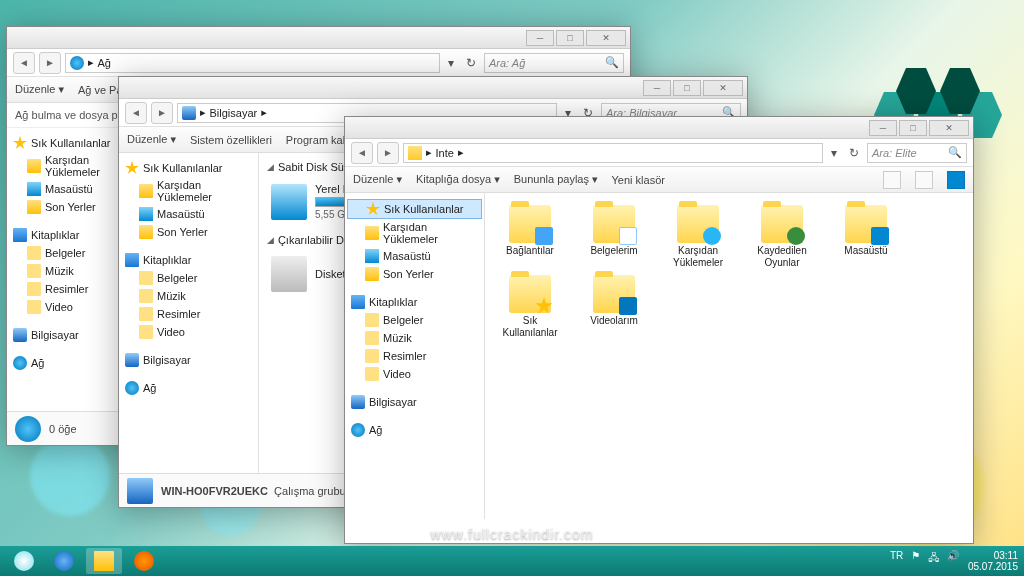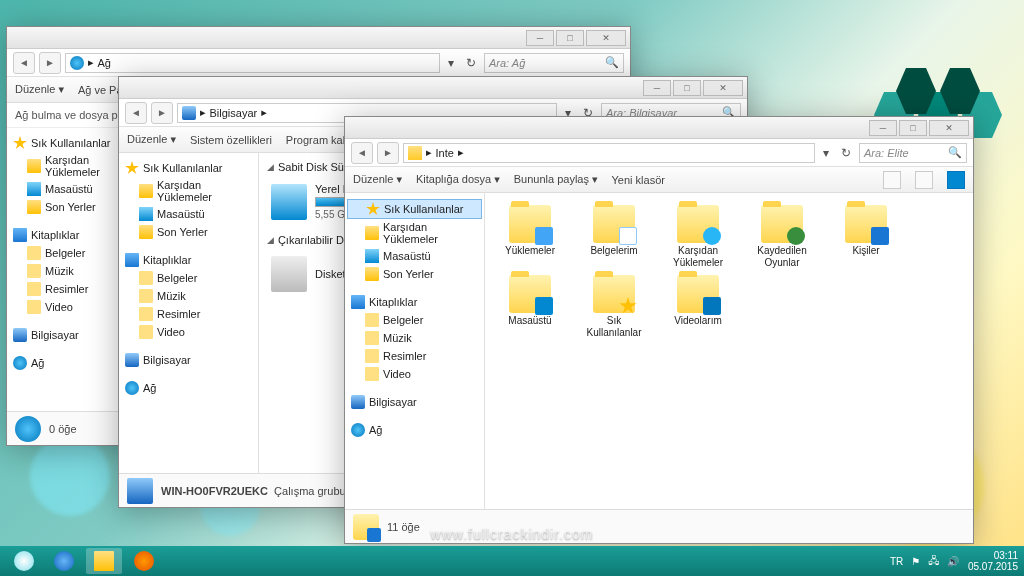--- a/index.html
+++ b/index.html
@@ -81,21 +81,21 @@
 .ov-star { background: #ffc107; clip-path: polygon(50% 0,61% 35%,98% 35%,68% 57%,79% 91%,50% 70%,21% 91%,32% 57%,2% 35%,39% 35%); }
 .ov-vid { background: #0277bd; }
 
 .statusbar { position: absolute; bottom: 0; left: 0; right: 0; height: 34px; border-top: 1px solid #ddd; display: flex; align-items: center; padding: 0 8px; gap: 8px; font-size: 11px; color: #444; background: #fafafa; }
 .statusbar .sic { width: 26px; height: 26px; }
 
 .taskbar { position: absolute; bottom: 0; left: 0; right: 0; height: 30px; background: linear-gradient(#1a9e97,#0d7a74); display: flex; align-items: center; padding: 0 6px; gap: 4px; }
 .taskbtn { width: 36px; height: 26px; display: flex; align-items: center; justify-content: center; border-radius: 2px; }
 .taskbtn.active { background: rgba(255,255,255,0.25); }
 .taskbtn .ti { width: 20px; height: 20px; }
-.taskbar .tray { margin-left: auto; display: flex; align-items: center; gap: 8px; color: #fff; font-size: 10px; }
+.taskbar .tray { margin-left: auto; display: flex; gap: 8px; color: #fff; font-size: 10px; }
 .tray .clock { text-align: right; line-height: 11px; }
 .watermark { position: absolute; bottom: 34px; left: 50%; transform: translateX(-50%); color: rgba(255,255,255,0.65); font-size: 14px; letter-spacing: 1px; text-shadow: 0 1px 2px rgba(0,0,0,0.4); }
 
 #win1 { top: 26px; left: 6px; width: 625px; height: 420px; }
 #win2 { top: 76px; left: 118px; width: 630px; height: 432px; }
 #win3 { top: 116px; left: 344px; width: 630px; height: 428px; }
 </style>
 </head>
 <body>
 
@@ -254,21 +254,21 @@
     <div class="navbtn">◄</div>
     <div class="navbtn">►</div>
     <div class="breadcrumb">
       <span class="bc-icon ic-user"></span>
       <span>▸</span>
         <span>Inte</span>
         <span>▸</span>
     </div>
     <span class="refresh">▾</span>
     <span class="refresh">↻</span>
-    <div class="searchbox" style="width:108px">
+    <div class="searchbox" style="width:100px">
       <span>Ara: Elite</span>
       <span class="sicon">🔍</span>
     </div>
   </div>
   <div class="toolbar">
     <span><span>Düzenle</span> ▾</span>
     <span><span>Kitaplığa dosya</span> ▾</span>
     <span><span>Bununla paylaş</span> ▾</span>
     <span>Yeni klasör</span>
     <div class="spacer"></div>
@@ -297,21 +297,21 @@
         <div class="tree-group">
           <div class="tree-item head"><span class="ticon ic-net"></span>Ağ</div>
         </div>
       </div>
     <div class="content">
       <div class="icon-grid" id="grid3">
           <div class="grid-item">
      <div class="grid-icon">
        <div class="grid-overlay ov-link"></div>
      </div>
-     <div class="grid-label">Yüklemeler</div>
+     <div class="grid-label">Bağlantılar</div>
    </div>
           <div class="grid-item">
      <div class="grid-icon">
        <div class="grid-overlay ov-doc"></div>
      </div>
      <div class="grid-label">Belgelerim</div>
    </div>
           <div class="grid-item">
      <div class="grid-icon">
        <div class="grid-overlay ov-dl"></div>
@@ -319,50 +319,38 @@
      <div class="grid-label">Karşıdan Yüklemeler</div>
    </div>
           <div class="grid-item">
      <div class="grid-icon">
        <div class="grid-overlay ov-game"></div>
      </div>
      <div class="grid-label">Kaydedilen Oyunlar</div>
    </div>
           <div class="grid-item">
      <div class="grid-icon">
-       <div class="grid-overlay ov-user"></div>
-     </div>
-     <div class="grid-label">Kişiler</div>
-   </div>
-          <div class="grid-item">
-     <div class="grid-icon">
        <div class="grid-overlay ov-desk"></div>
      </div>
      <div class="grid-label">Masaüstü</div>
    </div>
           <div class="grid-item">
      <div class="grid-icon">
        <div class="grid-overlay ov-star"></div>
      </div>
      <div class="grid-label">Sık Kullanılanlar</div>
    </div>
           <div class="grid-item">
      <div class="grid-icon">
        <div class="grid-overlay ov-vid"></div>
      </div>
      <div class="grid-label">Videolarım</div>
    </div>
         </div>
     </div>
-  </div>
-  <div class="statusbar">
-    <div class="sic" style="background:linear-gradient(#fff3b0,#ffd54f);border-radius:3px;position:relative">
-      <div style="position:absolute;bottom:-2px;right:-2px;width:14px;height:14px;background:#1976d2;border-radius:2px"></div>
-    </div>
-    <span>11 öğe</span>
   </div>
 </div>
 
 <div class="watermark">www.fullcrackindir.com</div>
 
 <div class="taskbar">
   <div class="taskbtn">
       <div class="ti" style="background:radial-gradient(circle,#fff,#80deea);border-radius:50%"></div>
     </div>
   <div class="taskbtn">

